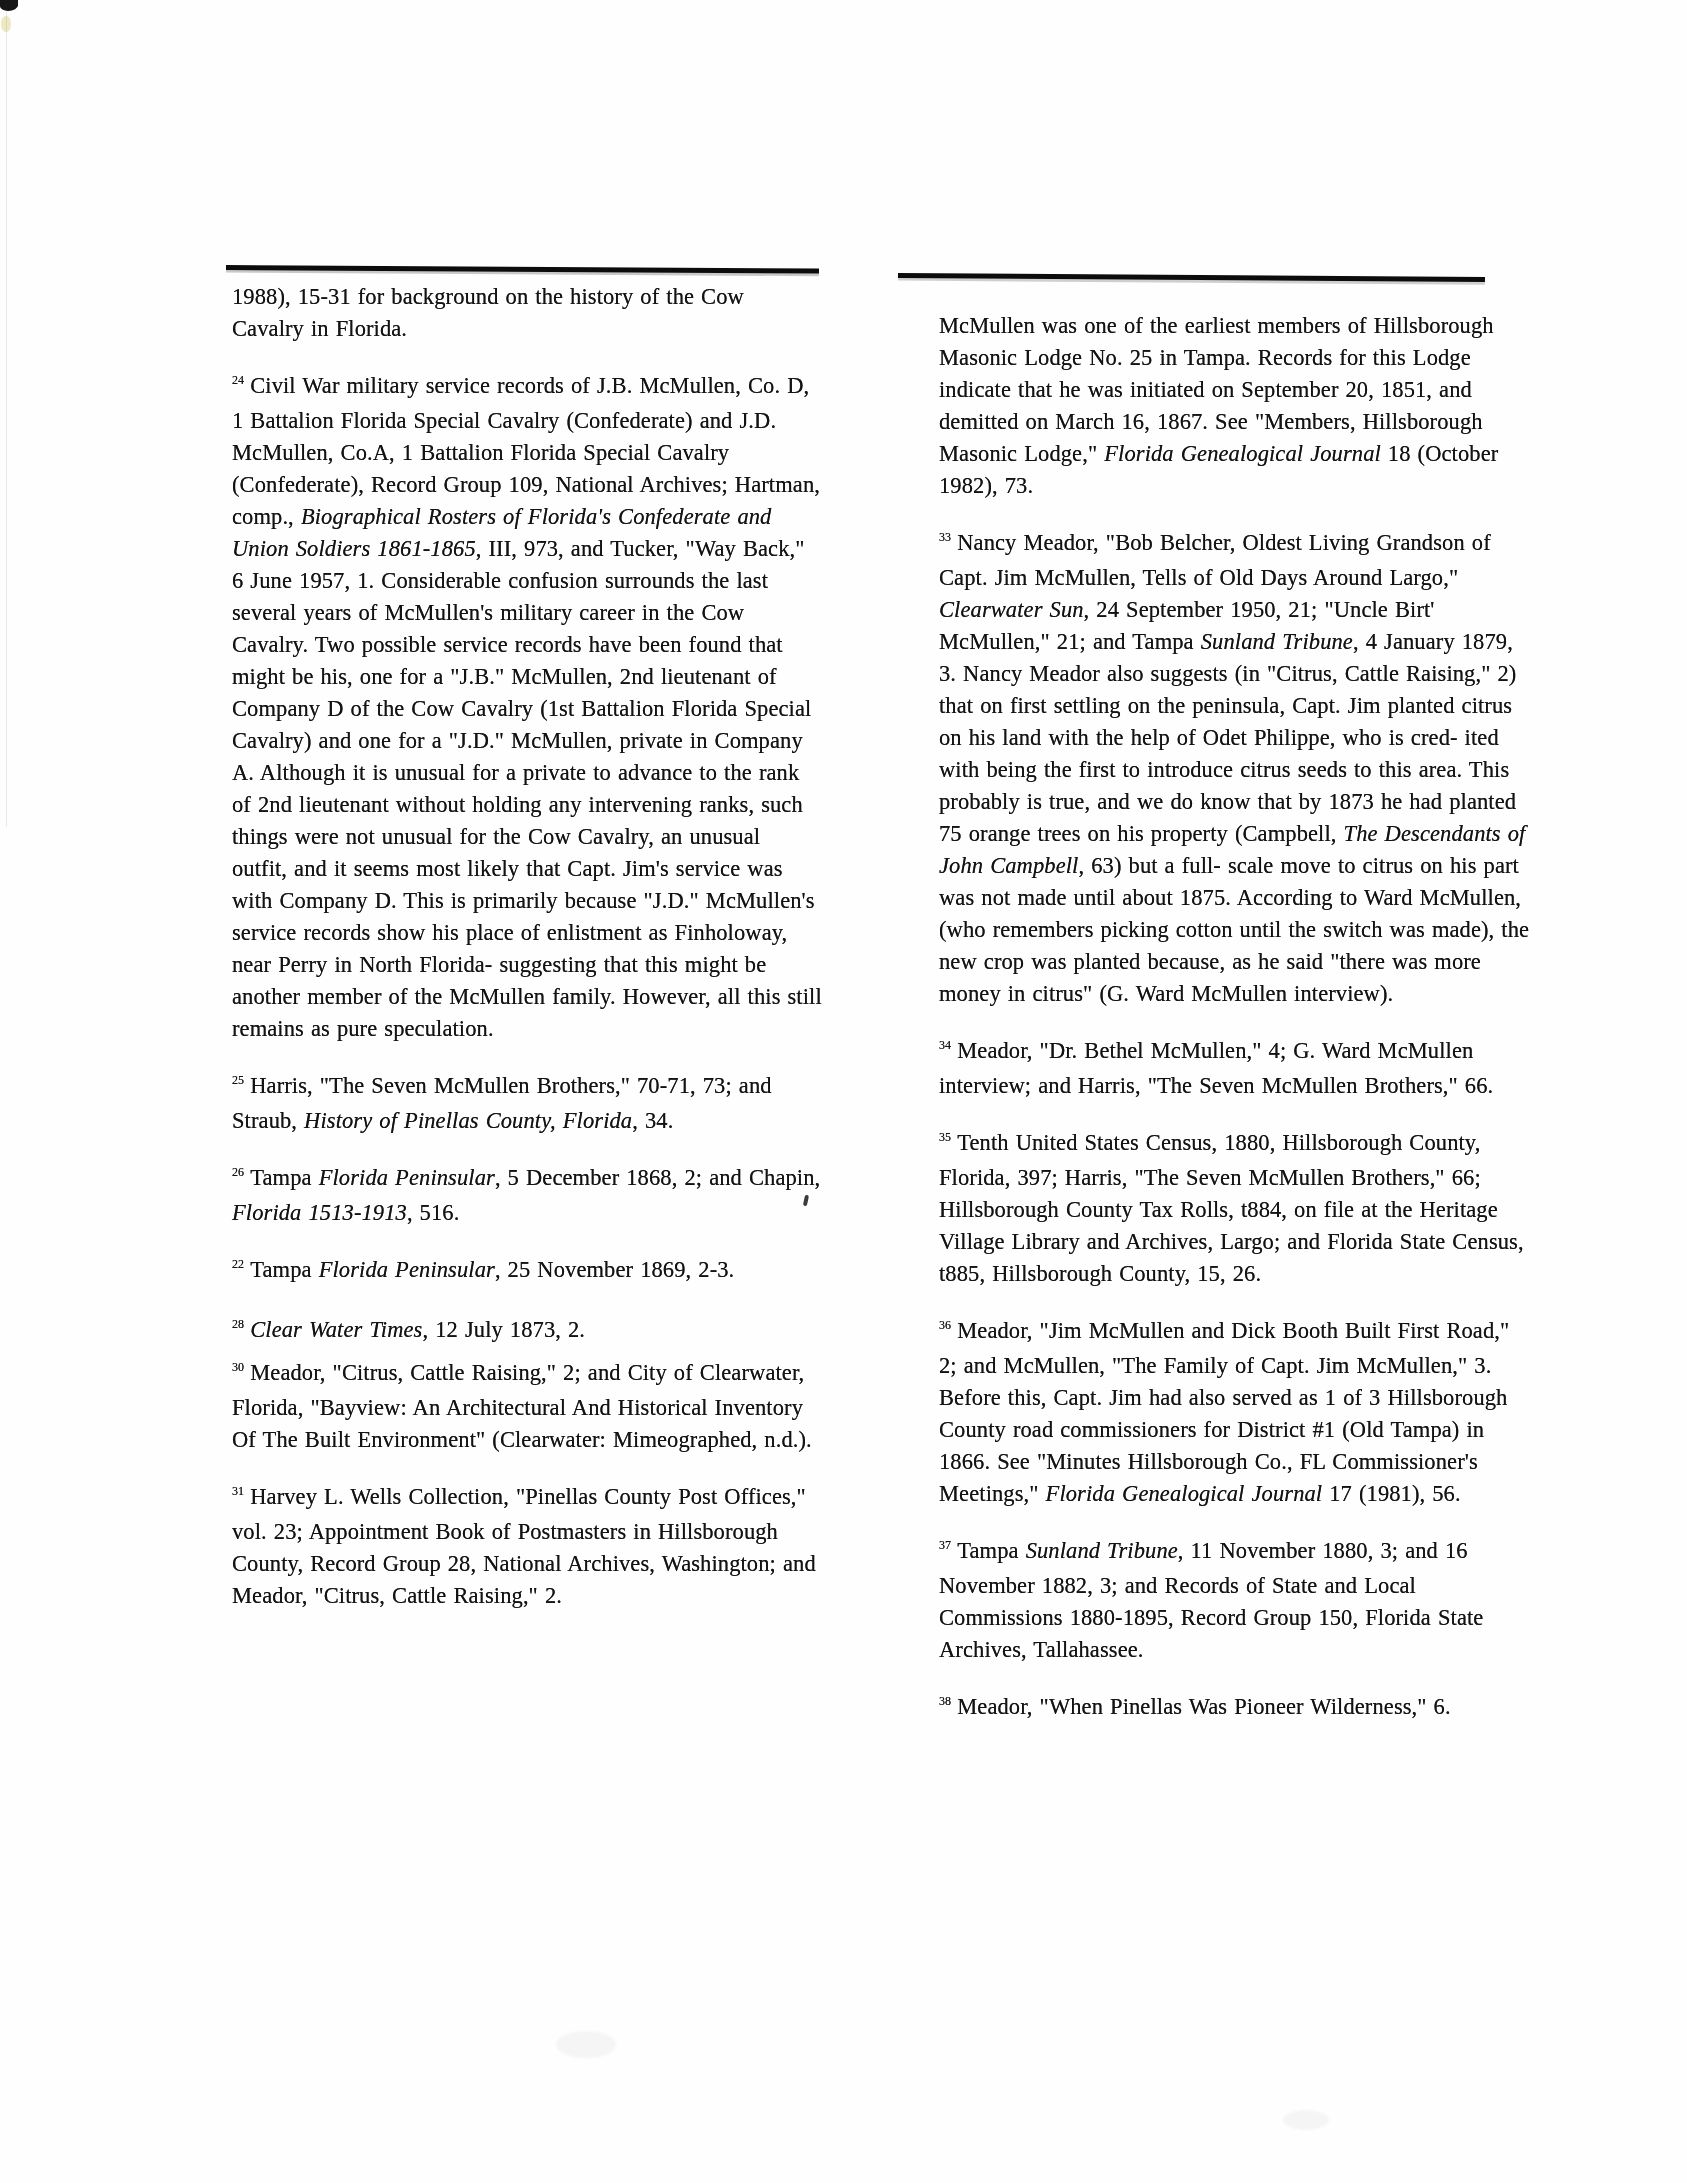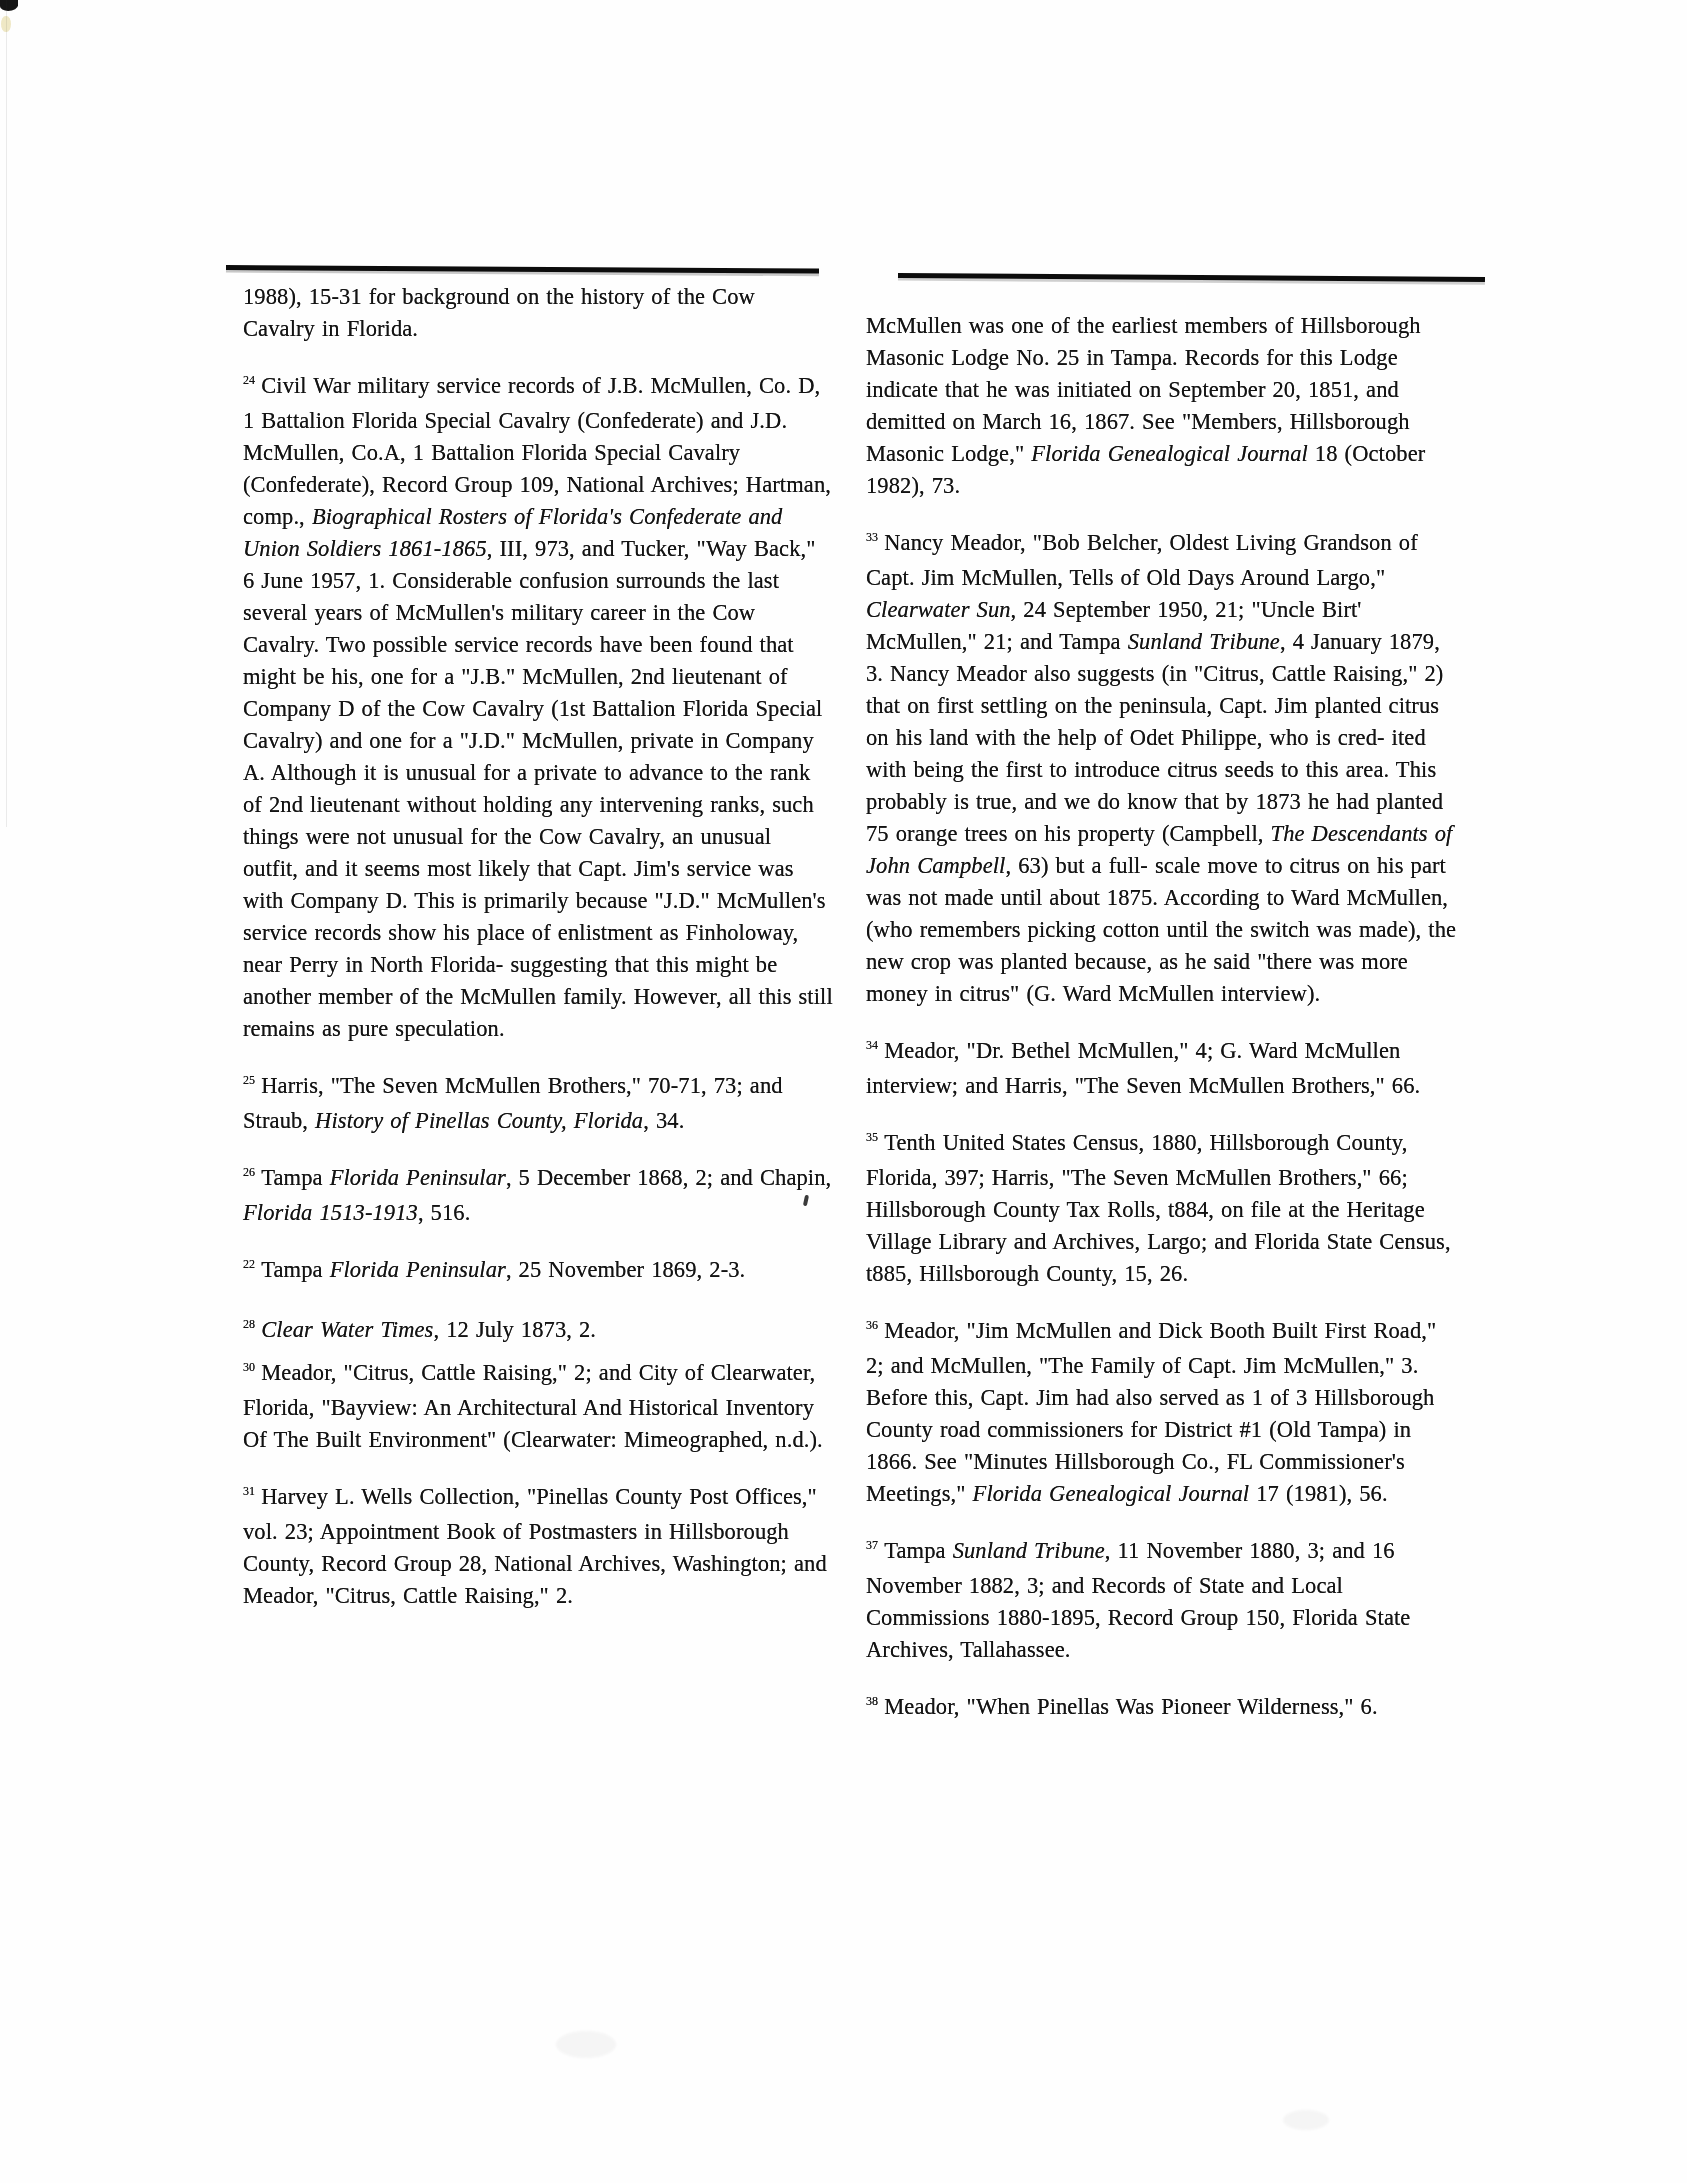--- a/index.html
+++ b/index.html
@@ -96,32 +96,32 @@
 <body>
 
 <div class="page">
   <div class="corner-mark"></div>
   <div class="corner-fleck"></div>
   <div class="edge-line"></div>
 
   <div class="rule left-rule"></div>
   <div class="rule right-rule"></div>
 
-  <div class="col" style="left:243px; top:281px; width:590px;">
+  <div class="col" style="left:232px; top:281px; width:590px;">
       <p class="fn-para"><span>1988), 15-31 for background on the history of the Cow Cavalry in Florida.</span></p>
       <p class="fn-para"><span class="fn-sup">24</span><span>Civil War military service records of J.B. McMullen, Co. D, 1 Battalion Florida Special Cavalry (Confederate) and J.D. McMullen, Co.A, 1 Battalion Florida Special Cavalry (Confederate), Record Group 109, National Archives; Hartman, comp., </span><span class="italic">Biographical Rosters of Florida's Confederate and Union Soldiers 1861-1865</span><span>, III, 973, and Tucker, "Way Back," 6 June 1957, 1. Considerable confusion surrounds the last several years of McMullen's military career in the Cow Cavalry. Two possible service records have been found that might be his, one for a "J.B." McMullen, 2nd lieutenant of Company D of the Cow Cavalry (1st Battalion Florida Special Cavalry) and one for a "J.D." McMullen, private in Company A. Although it is unusual for a private to advance to the rank of 2nd lieutenant without holding any intervening ranks, such things were not unusual for the Cow Cavalry, an unusual outfit, and it seems most likely that Capt. Jim's service was with Company D. This is primarily because "J.D." McMullen's service records show his place of enlistment as Finholoway, near Perry in North Florida- suggesting that this might be another member of the McMullen family. However, all this still remains as pure speculation.</span></p>
       <p class="fn-para"><span class="fn-sup">25</span><span>Harris, "The Seven McMullen Brothers," 70-71, 73; and Straub, </span><span class="italic">History of Pinellas County, Florida</span><span>, 34.</span></p>
       <p class="fn-para"><span class="fn-sup">26</span><span>Tampa </span><span class="italic">Florida Peninsular</span><span>, 5 December 1868, 2; and Chapin, </span><span class="italic">Florida 1513-1913</span><span>, 516.</span></p>
       <p class="fn-para"><span class="fn-sup">22</span><span>Tampa </span><span class="italic">Florida Peninsular</span><span>, 25 November 1869, 2-3.</span></p>
       <p class="fn-para tight"><span class="fn-sup">28</span><span class="italic">Clear Water Times</span><span>, 12 July 1873, 2.</span></p>
       <p class="fn-para"><span class="fn-sup">30</span><span>Meador, "Citrus, Cattle Raising," 2; and City of Clearwater, Florida, "Bayview: An Architectural And Historical Inventory Of The Built Environment" (Clearwater: Mimeographed, n.d.).</span></p>
       <p class="fn-para"><span class="fn-sup">31</span><span>Harvey L. Wells Collection, "Pinellas County Post Offices," vol. 23; Appointment Book of Postmasters in Hillsborough County, Record Group 28, National Archives, Washington; and Meador, "Citrus, Cattle Raising," 2.</span></p>
     </div>
 
-  <div class="col" style="left:866px; top:310px; width:595px;">
+  <div class="col" style="left:939px; top:310px; width:595px;">
       <p class="fn-para"><span>McMullen was one of the earliest members of Hillsborough Masonic Lodge No. 25 in Tampa. Records for this Lodge indicate that he was initiated on September 20, 1851, and demitted on March 16, 1867. See "Members, Hillsborough Masonic Lodge," </span><span class="italic">Florida Genealogical Journal</span><span> 18 (October 1982), 73.</span></p>
       <p class="fn-para"><span class="fn-sup">33</span><span>Nancy Meador, "Bob Belcher, Oldest Living Grandson of Capt. Jim McMullen, Tells of Old Days Around Largo," </span><span class="italic">Clearwater Sun</span><span>, 24 September 1950, 21; "Uncle Birt' McMullen," 21; and Tampa </span><span class="italic">Sunland Tribune</span><span>, 4 January 1879, 3. Nancy Meador also suggests (in "Citrus, Cattle Raising," 2) that on first settling on the peninsula, Capt. Jim planted citrus on his land with the help of Odet Philippe, who is cred- ited with being the first to introduce citrus seeds to this area. This probably is true, and we do know that by 1873 he had planted 75 orange trees on his property (Campbell, </span><span class="italic">The Descendants of John Campbell</span><span>, 63) but a full- scale move to citrus on his part was not made until about 1875. According to Ward McMullen, (who remembers picking cotton until the switch was made), the new crop was planted because, as he said "there was more money in citrus" (G. Ward McMullen interview).</span></p>
       <p class="fn-para"><span class="fn-sup">34</span><span>Meador, "Dr. Bethel McMullen," 4; G. Ward McMullen interview; and Harris, "The Seven McMullen Brothers," 66.</span></p>
       <p class="fn-para"><span class="fn-sup">35</span><span>Tenth United States Census, 1880, Hillsborough County, Florida, 397; Harris, "The Seven McMullen Brothers," 66; Hillsborough County Tax Rolls, t884, on file at the Heritage Village Library and Archives, Largo; and Florida State Census, t885, Hillsborough County, 15, 26.</span></p>
       <p class="fn-para"><span class="fn-sup">36</span><span>Meador, "Jim McMullen and Dick Booth Built First Road," 2; and McMullen, "The Family of Capt. Jim McMullen," 3. Before this, Capt. Jim had also served as 1 of 3 Hillsborough County road commissioners for District #1 (Old Tampa) in 1866. See "Minutes Hillsborough Co., FL Commissioner's Meetings," </span><span class="italic">Florida Genealogical Journal</span><span> 17 (1981), 56.</span></p>
       <p class="fn-para"><span class="fn-sup">37</span><span>Tampa </span><span class="italic">Sunland Tribune</span><span>, 11 November 1880, 3; and 16 November 1882, 3; and Records of State and Local Commissions 1880-1895, Record Group 150, Florida State Archives, Tallahassee.</span></p>
       <p class="fn-para"><span class="fn-sup">38</span><span>Meador, "When Pinellas Was Pioneer Wilderness," 6.</span></p>
     </div>
 
   <div class="speck" style="left:804px; top:1195px;"></div>

